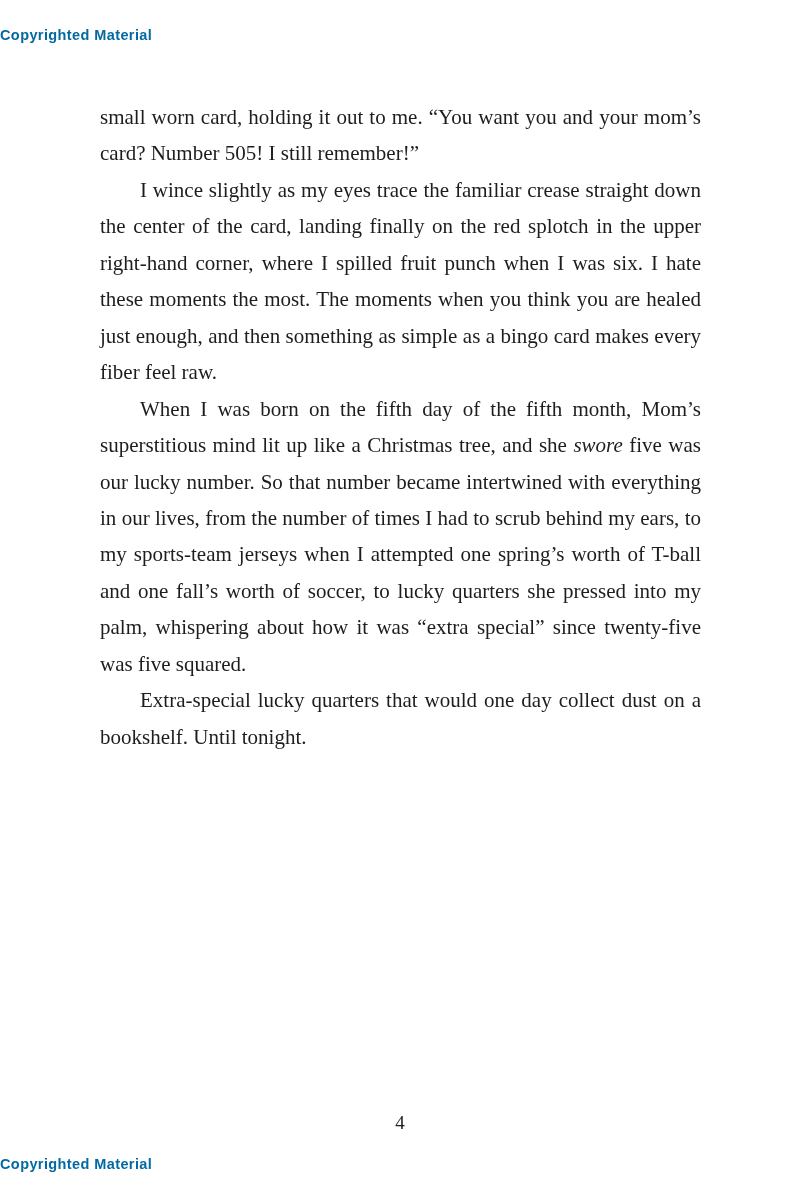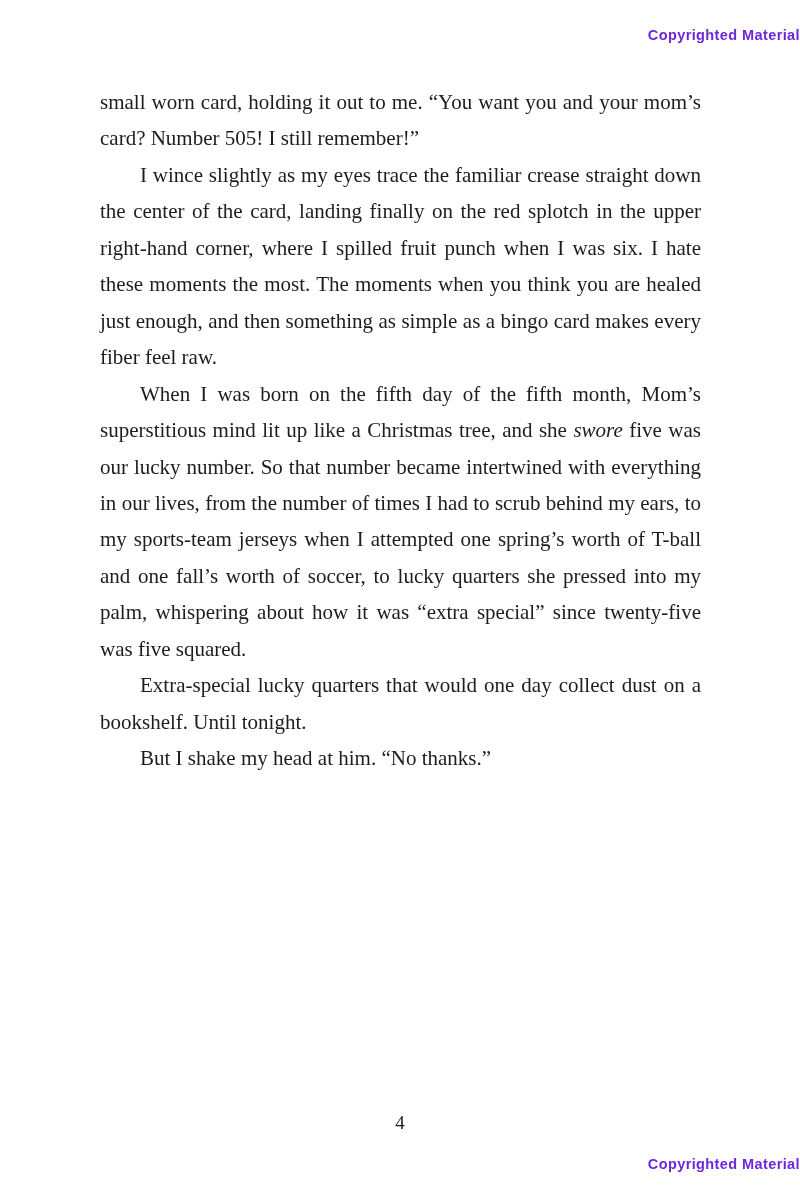--- a/index.html
+++ b/index.html
@@ -13,33 +13,33 @@
   .page {
     position: relative;
     width: 800px;
     height: 1200px;
     background: #ffffff;
   }
   .copyright-banner {
     position: absolute;
     left: 0;
     width: 800px;
-    text-align: right;
+    text-align: left;
     font-family: "Liberation Sans", sans-serif;
     font-weight: 600;
     font-size: 14.5px;
     letter-spacing: 0.4px;
-    color: #6d28d9;
+    color: #0369a1;
   }
   .copyright-banner.top { top: 27px; }
   .copyright-banner.bottom { top: 1156px; }
   .body-text {
     position: absolute;
     left: 100px;
-    top: 84px;
+    top: 99px;
     width: 601px;
     font-family: "Liberation Serif", serif;
     font-size: 21px;
     line-height: 36.45px;
     color: #1d1d1d;
     text-align: justify;
     hyphens: none;
   }
   .para { margin: 0; }
   .para.indent { text-indent: 40px; }
@@ -60,20 +60,19 @@
 
 <div class="page">
 
   <div class="copyright-banner top">Copyrighted Material</div>
 
   <div class="body-text">
       <p class="para"><span>small worn card, holding it out to me. “You want you and your mom’s card? Number 505! I still remember!”</span></p>
       <p class="para indent"><span>I wince slightly as my eyes trace the familiar crease straight down the center of the card, landing finally on the red splotch in the upper right-hand corner, where I spilled fruit punch when I was six. I hate these moments the most. The moments when you think you are healed just enough, and then something as simple as a bingo card makes every fiber feel raw.</span></p>
       <p class="para indent"><span>When I was born on the fifth day of the fifth month, Mom’s superstitious mind lit up like a Christmas tree, and she </span><em>swore</em><span> five was our lucky number. So that number became intertwined with everything in our lives, from the number of times I had to scrub behind my ears, to my sports-team jerseys when I attempted one spring’s worth of T-ball and one fall’s worth of soccer, to lucky quarters she pressed into my palm, whispering about how it was “extra special” since twenty-five was five squared.</span></p>
       <p class="para indent"><span>Extra-special lucky quarters that would one day collect dust on a bookshelf. Until tonight.</span></p>
-      <p class="para indent"><span>But I shake my head at him. “No thanks.”</span></p>
     </div>
 
   <div class="page-number">4</div>
 
   <div class="copyright-banner bottom">Copyrighted Material</div>
 
 </div>
 
 </body></html>

